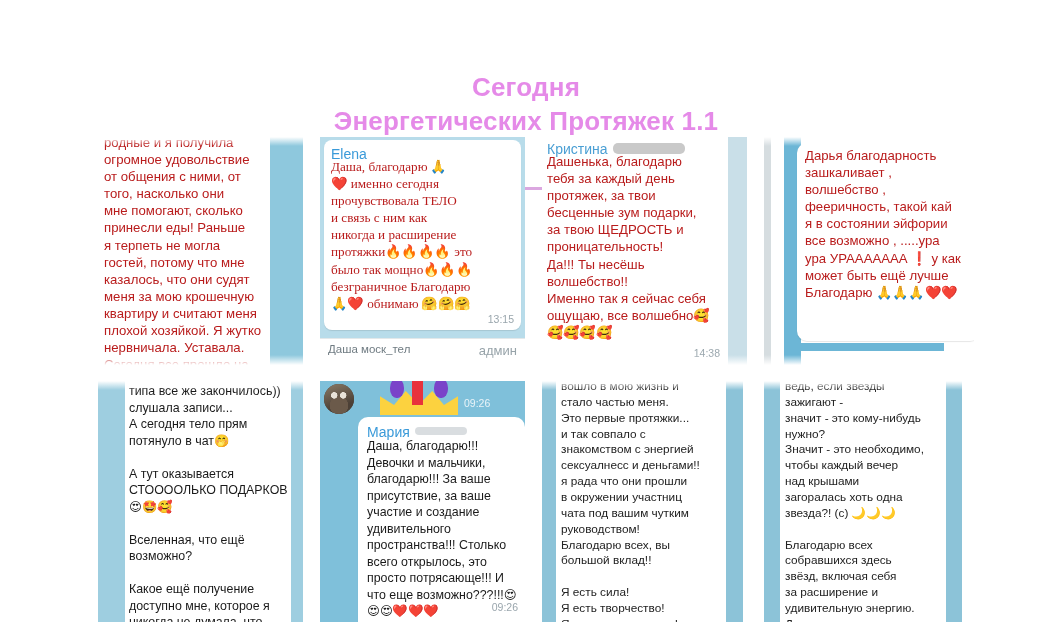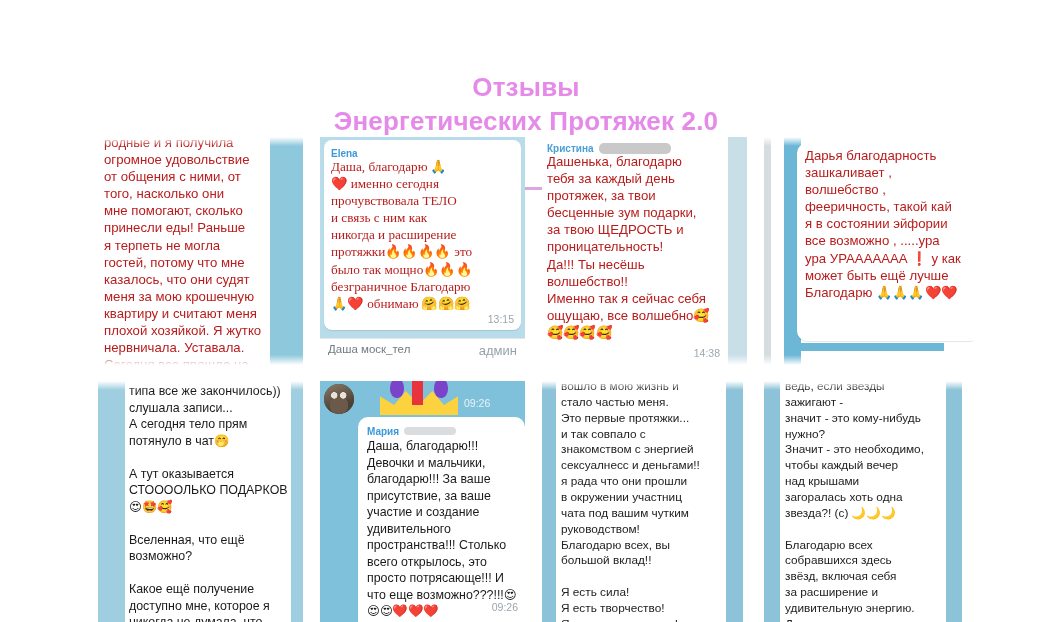--- a/index.html
+++ b/index.html
@@ -103,22 +103,22 @@
     white-space: pre-line;
   }
   .msg-xs {
     font-size: 11.8px;
     line-height: 1.345;
     color: #222;
     white-space: pre-line;
   }
 
   .sender {
-    font-size: 10px;
-    font-weight: bold;
+    font-size: 14px;
+    font-weight: normal;
     color: #3a9ad9;
     display: inline-block;
     vertical-align: middle;
   }
   .sender-red { color: #4a9fd4; }
 
   .redact-white {
     display: inline-block;
     vertical-align: middle;
     width: 74px;
@@ -233,22 +233,22 @@
     position: absolute;
     top: 0; bottom: 0;
     background: #8ec8dd;
   }
 </style>
 </head>
 <body>
 
 <div class="header">
   <h1 class="title">
-    <span>Отзывы</span>
-    <span class="title-line2">Энергетических Протяжек 2.0</span>
+    <span>Сегодня</span>
+    <span class="title-line2">Энергетических Протяжек 1.1</span>
   </h1>
   <div class="divider-wrap">
     <div class="divider"></div>
   </div>
 </div>
 
 <div class="grid">
 
   <div class="shot">
     <div class="chat pale"></div>

